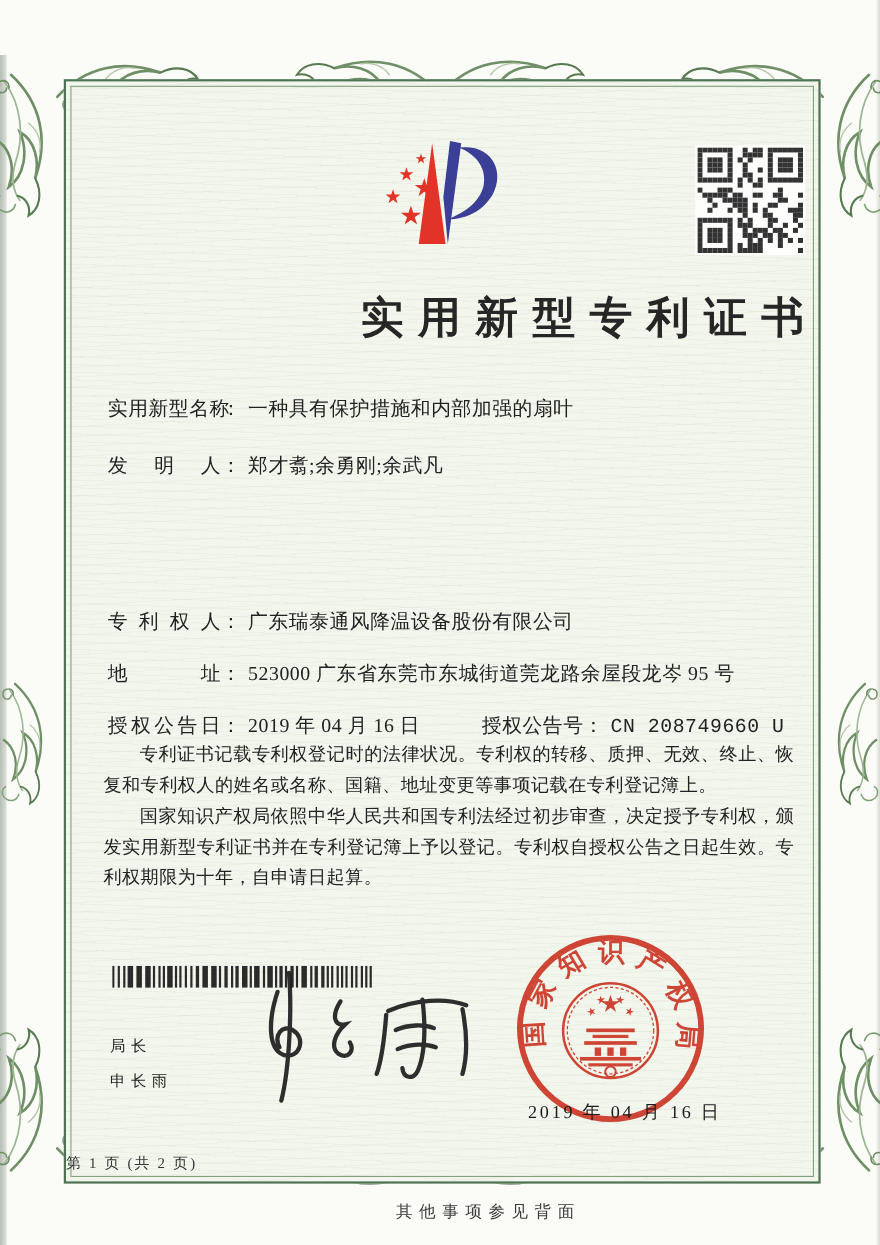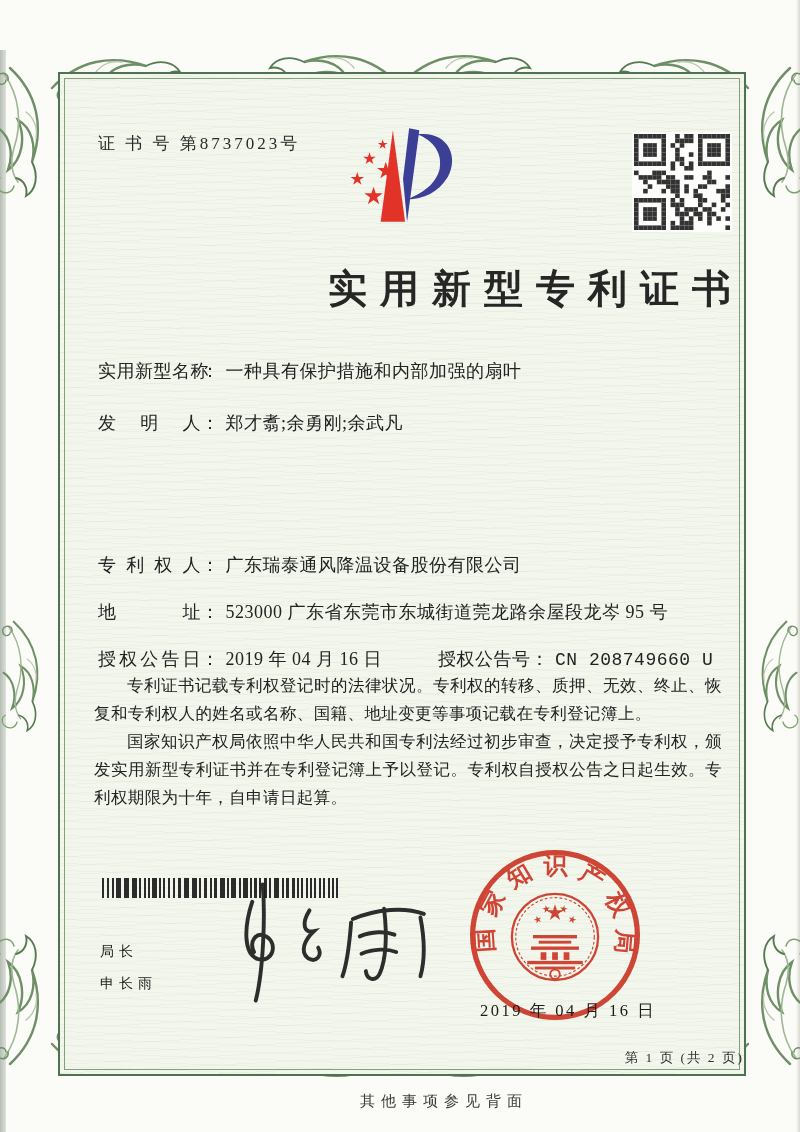--- a/index.html
+++ b/index.html
@@ -26,21 +26,21 @@
   .row .val{margin-left:6px;}
   .row2b{position:absolute;left:340px;top:0;font-family:Liberation Mono, monospace;}
   .paras{position:absolute;left:34px;top:598px;width:628px;font-size:16.5px;line-height:28px;
        letter-spacing:.4px;text-align:justify;}
   .paras p{margin:0;text-indent:2em;}
   .barcode{position:absolute;left:42px;top:804px;width:240px;height:20px;}
   .signer{position:absolute;left:40px;top:862px;font-size:14px;letter-spacing:5px;line-height:32px;font-family:Liberation Mono, monospace;}
   .signature{position:absolute;left:158px;top:800px;width:235px;height:130px;}
   .seal{position:absolute;left:404px;top:770px;width:182px;height:182px;opacity:.93;mix-blend-mode:multiply;}
   .seal-date{position:absolute;left:420px;top:926px;font-size:16.5px;letter-spacing:2.5px;color:#1c1c1c;white-space:nowrap;}
-  .page-indicator{position:absolute;left:0;top:975px;width:100%;text-align:right;
+  .page-indicator{position:absolute;left:0;top:975px;width:100%;text-align:left;
        font-size:13.5px;letter-spacing:2px;color:#333;}
   .back-note{position:absolute;left:0;top:1092px;width:100%;text-align:center;
        font-size:15px;letter-spacing:6px;color:#3a3a3a;padding-left:44px;}
 </style>
 </head>
 <body>
 
 <div class="scan-edge-left"></div>
 <div class="scan-edge-right"></div>
 
@@ -66,21 +66,20 @@
   <use href="#flo" transform="translate(400,1086) scale(-1,-1)"></use>
   <use href="#flo" transform="translate(400,1086) scale(1,-1)"></use>
   <use href="#flo" transform="translate(50,1082) scale(1,-1)"></use>
   <use href="#flo" transform="translate(750,1082) scale(-1,-1)"></use>
   <use href="#flo" transform="translate(48,1066) rotate(90) scale(-1,1)"></use>
   <use href="#flo" transform="translate(752,1066) scale(-1,1) rotate(90) scale(-1,1)"></use>
 </svg>
 
 <div class="frame">
 
-  <div class="cert-no">证 书 号 第8737023号</div>
 
   <svg class="logo" viewBox="0 0 120 110">
     <defs>
       <polygon id="st" points="0,-1 0.225,-0.31 0.95,-0.31 0.36,0.12 0.59,0.81 0,0.38 -0.59,0.81 -0.36,0.12 -0.95,-0.31 -0.225,-0.31"></polygon>
     </defs>
     <polygon points="52,12 64,102 40,102" fill="#e23328"></polygon>
     <polygon points="68,10 78,12 66,102 62,60" fill="#3c3f96"></polygon>
     <path d="M76,16 C104,12 118,36 106,58 C97,73 82,80 66,80 C80,74 94,66 98,50 C101,35 92,22 76,16 Z" fill="#3c3f96"></path>
     <use href="#st" transform="translate(42,26) scale(5)" fill="#e23328"></use>
     <use href="#st" transform="translate(29,40) scale(6.5)" fill="#e23328"></use>

